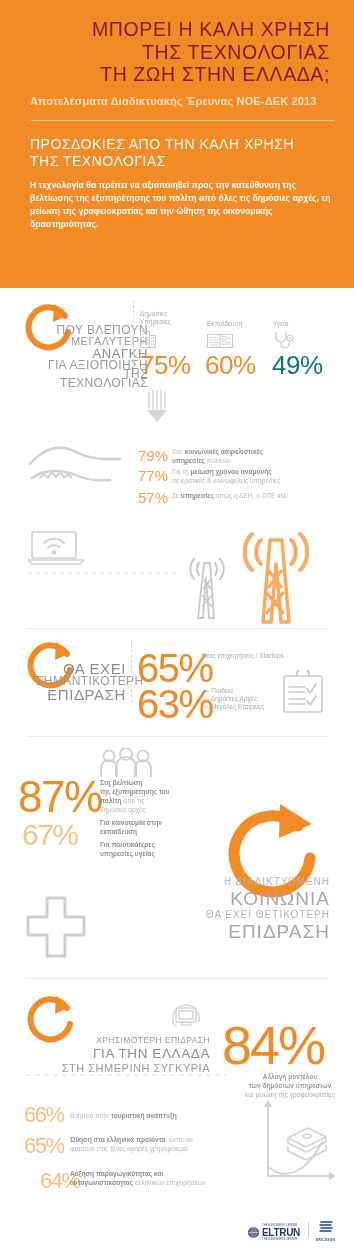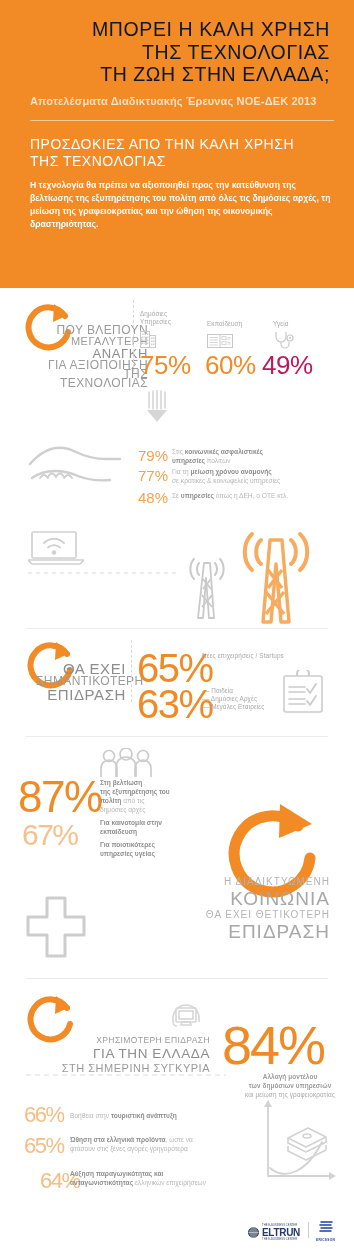--- a/index.html
+++ b/index.html
@@ -18,21 +18,21 @@
 
   
   .header {
     position: absolute;
     left: 0; top: 0;
     width: 354px; height: 288px;
     background: #f28a25;
     padding: 18px 16px 0 26px;
   }
   .hero-title {
-    color: #0f172a;
+    color: #7f1d1d;
     font-size: 19.5px;
     font-weight: 300;
     line-height: 22.5px;
     letter-spacing: 0.6px;
     text-align: right;
     padding-right: 8px;
     white-space: nowrap;
   }
   .hero-sub {
     margin-top: 9px;
@@ -244,21 +244,21 @@
   <div class="pct-big" style="left:205px; top:352px;">60%</div>
 
   
   <div class="mini-cap" style="left:273px; top:320px; width:50px;">Υγεία</div>
   <svg class="icon-svg" style="left:273px; top:331px;" width="24" height="18" viewBox="0 0 24 18">
     <path d="M3 1 v5 a5 5 0 0 0 10 0 V1" fill="none" stroke="#c9c9c9" stroke-width="1.2"></path>
     <path d="M8 11 v2 a4 4 0 0 0 8 0 v-2" fill="none" stroke="#c9c9c9" stroke-width="1.2"></path>
     <circle cx="17" cy="7" r="3" fill="none" stroke="#c9c9c9" stroke-width="1.2"></circle>
     <circle cx="17" cy="7" r="1" fill="#c9c9c9"></circle>
   </svg>
-  <div class="pct-big pct-grey" style="left:262px; top:352px; color:#be185d;">49%</div>
+  <div class="pct-big pct-grey" style="left:272px; top:352px; color:#0f766e;">49%</div>
 
   
   <svg class="icon-svg" style="left:144px; top:390px;" width="26" height="34" viewBox="0 0 26 34">
     <g stroke="#d6d6d6" stroke-width="1.6" stroke-linecap="round">
       <line x1="5" y1="2" x2="5" y2="18"></line>
         <line x1="9" y1="1" x2="9" y2="19"></line>
       <line x1="13" y1="0.5" x2="13" y2="19"></line>
         <line x1="17" y1="1" x2="17" y2="19"></line>
       <line x1="21" y1="2" x2="21" y2="18"></line>
     </g>
@@ -280,21 +280,21 @@
   <div class="pct-md" style="left:138px; top:448px;">79%</div>
   <div class="row-txt" style="left:172px; top:448px; width:165px;">
     Στις <b>κοινωνικές ασφαλιστικές</b><br><b>υπηρεσίες</b> πολιτών
   </div>
 
   <div class="pct-md" style="left:138px; top:468px;">77%</div>
   <div class="row-txt" style="left:172px; top:468px; width:175px;">
     Για τη <b>μείωση χρόνου αναμονής</b><br>σε κρατικές &amp; κοινωφελείς υπηρεσίες
   </div>
 
-  <div class="pct-md" style="left:138px; top:490px;">48%</div>
+  <div class="pct-md" style="left:138px; top:490px;">57%</div>
   <div class="row-txt" style="left:172px; top:492px; width:175px;">
     Σε <b>υπηρεσίες</b> όπως η ΔΕΗ, ο ΟΤΕ κτλ.
   </div>
 
   
   <svg class="icon-svg" style="left:28px; top:530px;" width="56" height="36" viewBox="0 0 56 36">
     <rect x="4" y="2" width="44" height="26" rx="1.5" fill="none" stroke="#cfcfcf" stroke-width="1.6"></rect>
     <path d="M0 30 h56 l-4 4 h-48 z" fill="none" stroke="#cfcfcf" stroke-width="1.6" stroke-linejoin="round"></path>
     <g fill="none" stroke="#cfcfcf" stroke-width="1.8" stroke-linecap="round">
       <path d="M16 13 a14 14 0 0 1 20 0"></path>

